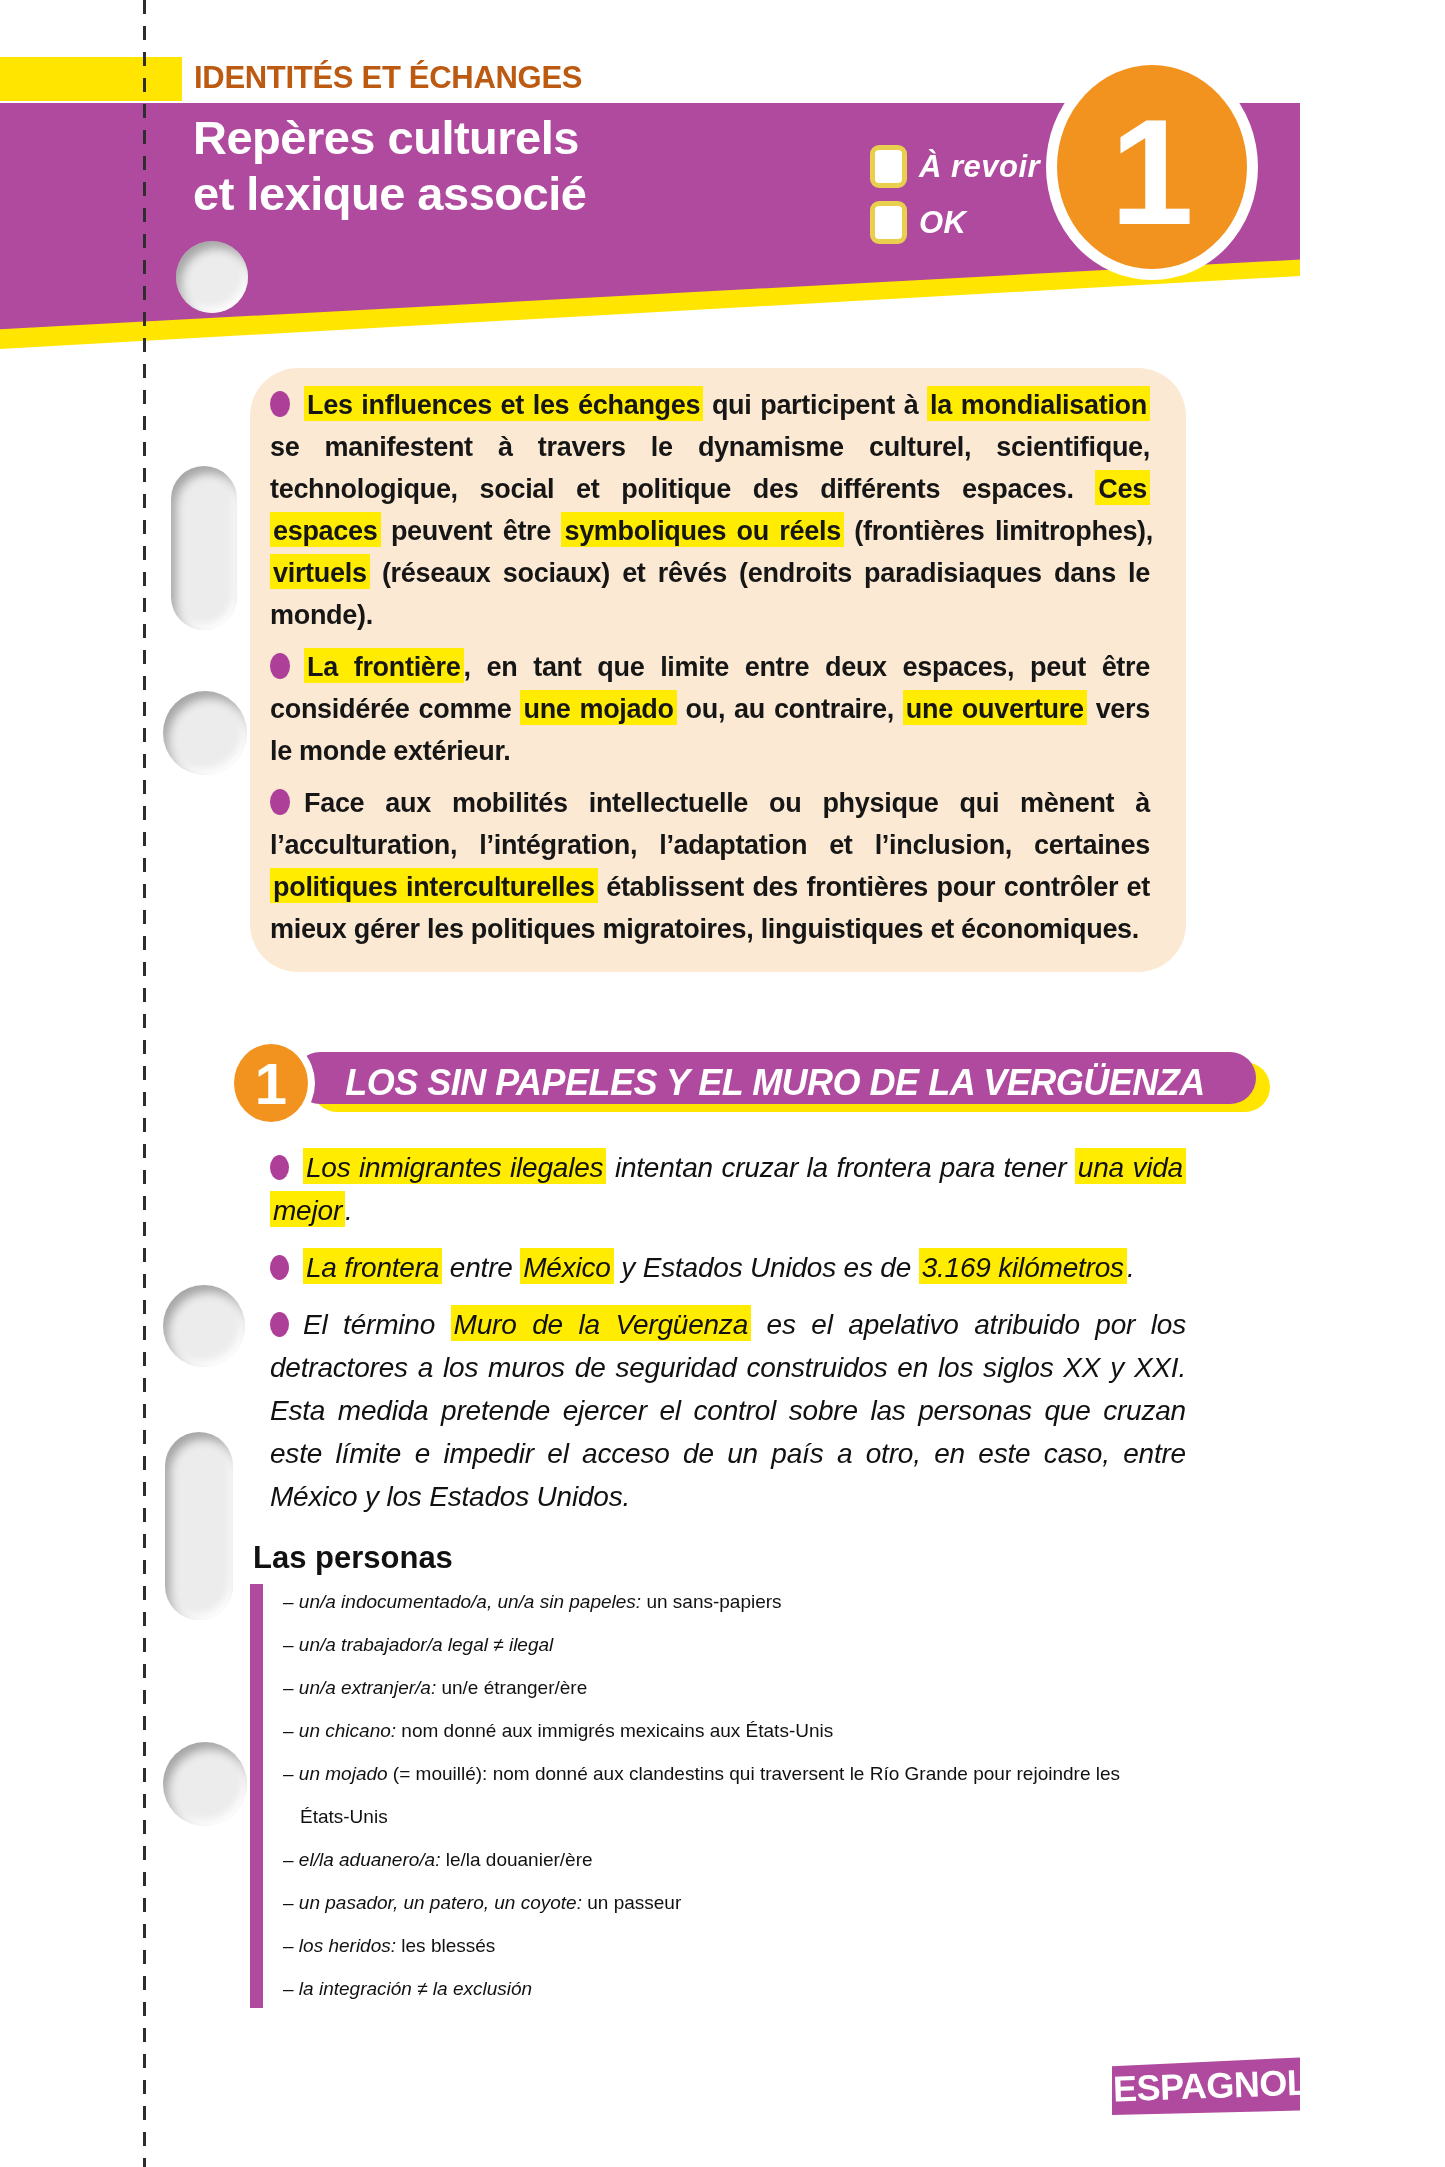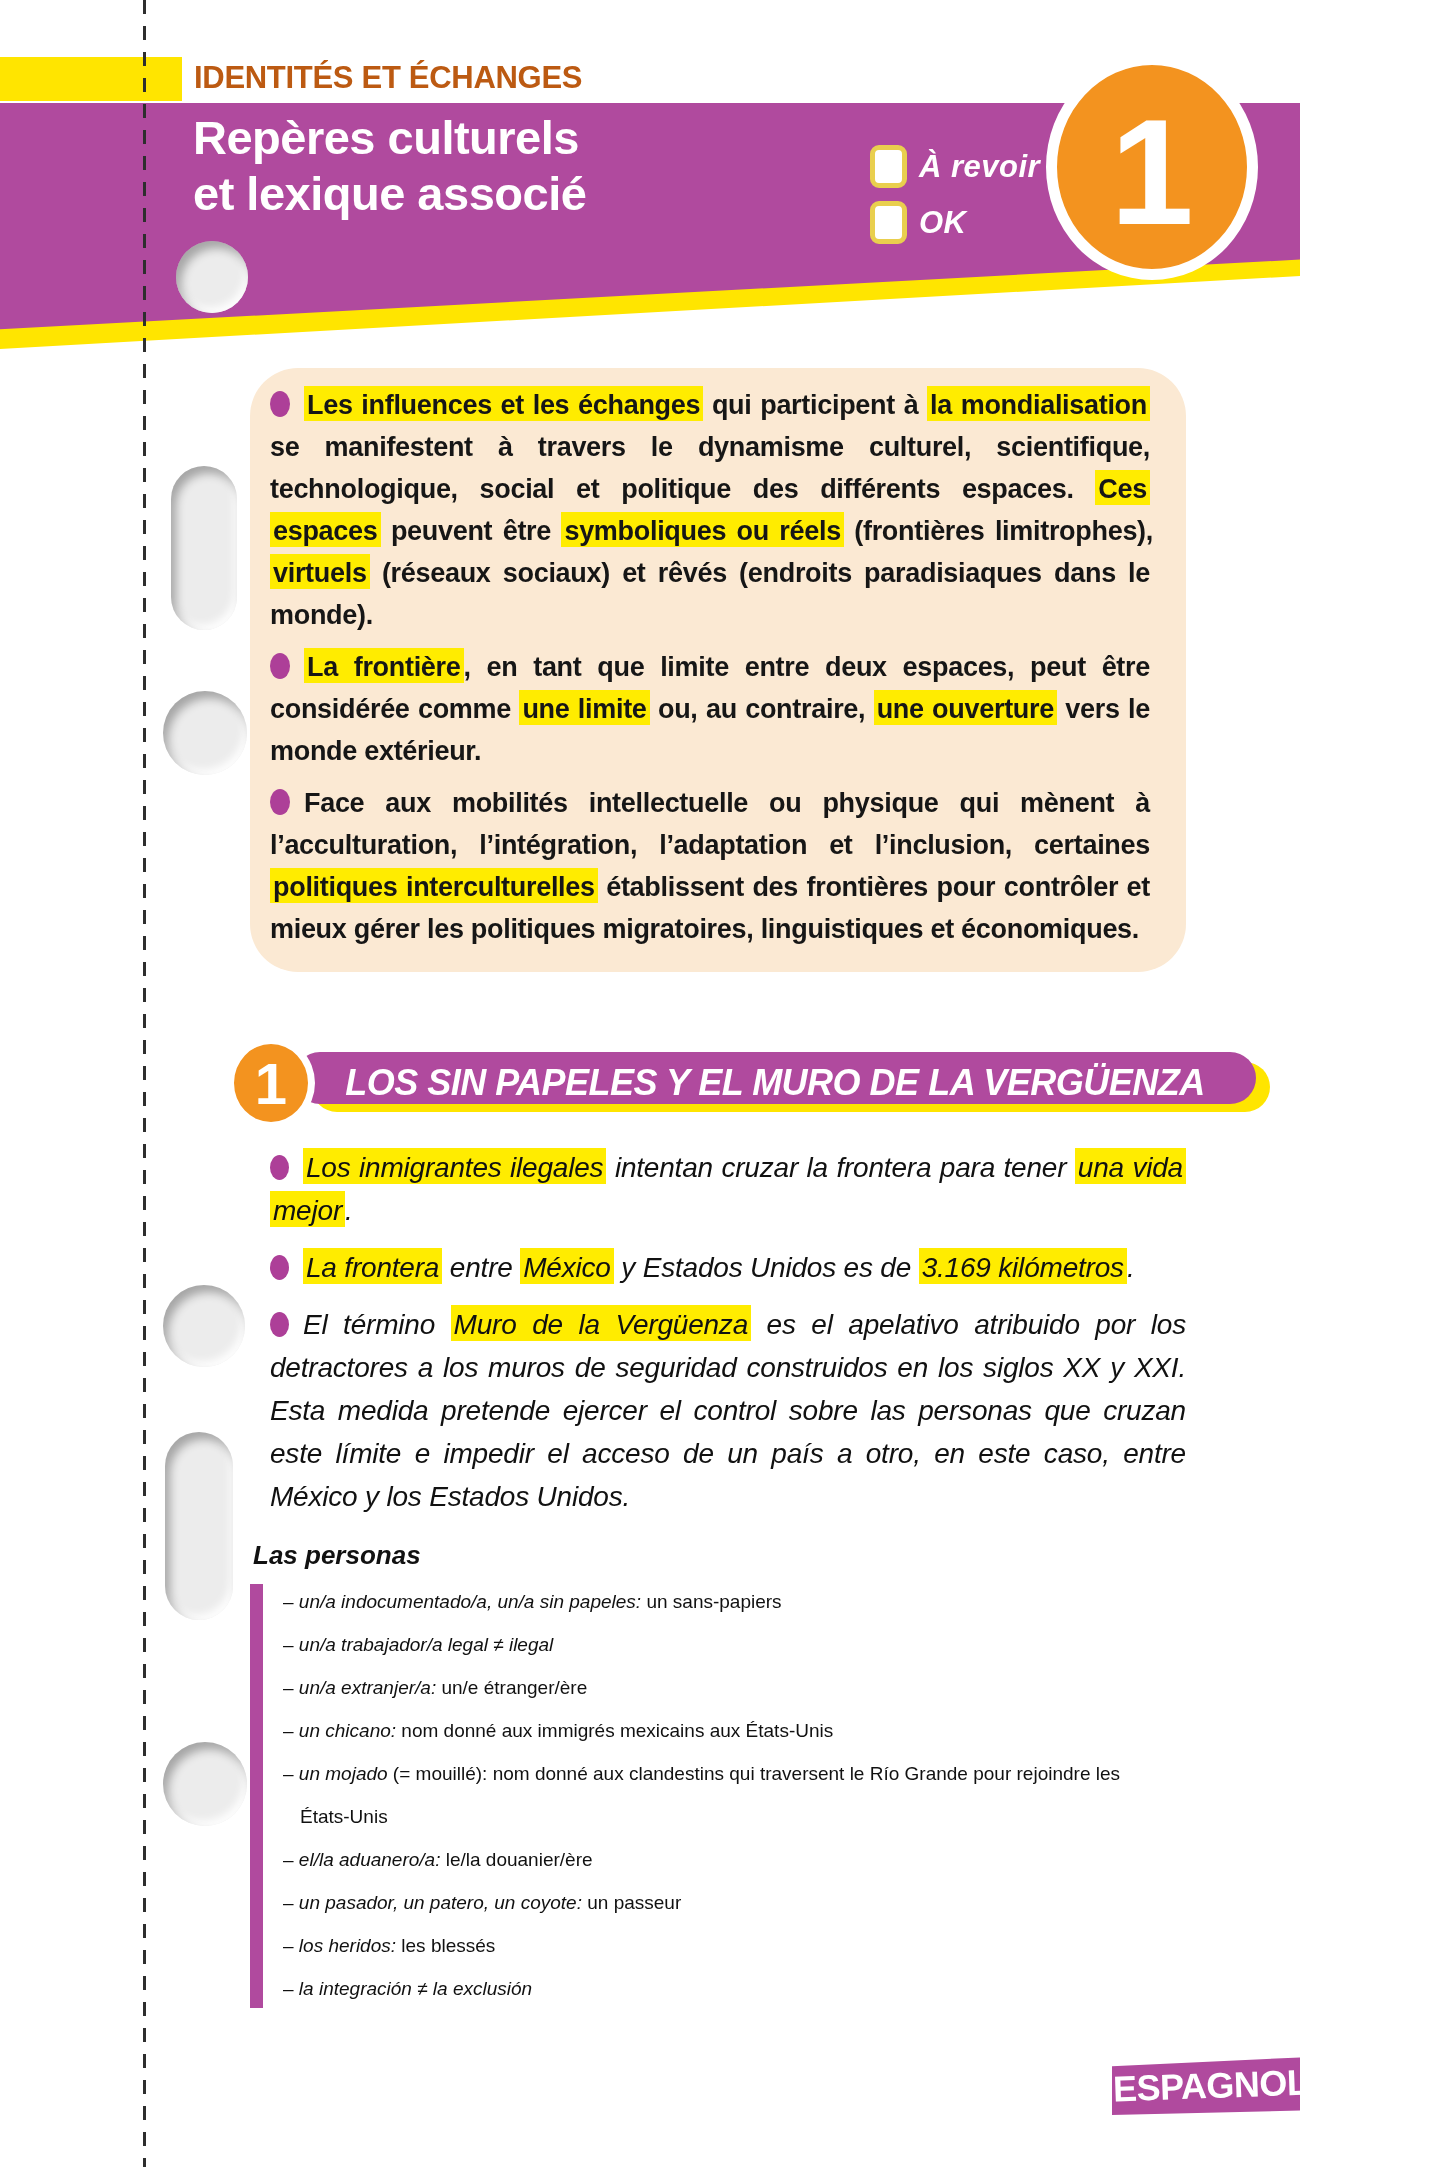--- a/index.html
+++ b/index.html
@@ -77,21 +77,21 @@
   .sec-circle{position:absolute;left:227px;top:1037px;width:88px;height:92px;box-sizing:border-box;
     background:var(--orange);border:7px solid #fff;border-radius:50%;z-index:4;
     display:flex;align-items:center;justify-content:center;}
   .sec-circle .digit{color:#fff;font-size:58px;font-weight:700;}
   
   .es-block{position:absolute;left:270px;top:1146px;width:916px;z-index:2;}
   .es-block p{margin:0 0 14px 0;text-align:justify;font-size:28px;font-style:italic;
     line-height:43px;letter-spacing:-.2px;color:#111;}
   .es-block .bullet{width:19px;height:25px;}
   .personas-h{position:absolute;left:253px;top:1540px;z-index:2;
-    font-size:26px;font-weight:700;font-style:italic;color:#111;}
+    font-size:31px;font-weight:700;color:#111;}
   
   .vocab{position:absolute;left:250px;top:1580px;width:920px;z-index:2;}
   .vbar{position:absolute;left:0;top:4px;width:13px;height:424px;background:var(--accent_purple);}
   .vitems{padding-left:50px;}
   .vitem{font-size:19px;line-height:43px;color:#111;text-indent:-17px;}
   .vitem .es{font-style:italic;}
   .vitem .note{font-style:normal;}
   .vitem .fr{font-style:normal;}
   
   .subject-badge{position:absolute;left:1112px;top:2057px;width:198px;height:58px;z-index:3;
@@ -137,21 +137,21 @@
       <div class="check-label">OK</div>
     </div>
   </div>
 
   <div class="big-circle">
     <div class="digit">1</div>
   </div>
 
   <div class="intro-box">
     <p><span class="bullet"></span><span><span class="hl">Les influences et les échanges</span><span> qui participent à </span><span class="hl">la mondialisation</span><span> se manifestent à travers le dynamisme culturel, scientifique, technologique, social et politique des différents espaces. </span><span class="hl">Ces espaces</span><span> peuvent être </span><span class="hl">symboliques ou réels</span><span> (frontières limitrophes), </span><span class="hl">virtuels</span><span> (réseaux sociaux) et rêvés (endroits paradisiaques dans le monde).</span></span></p>
-    <p><span class="bullet"></span><span><span class="hl">La frontière</span><span>, en tant que limite entre deux espaces, peut être considérée comme </span><span class="hl">une limite</span><span> ou, au contraire, </span><span class="hl">une ouverture</span><span> vers le monde extérieur.</span></span></p>
+    <p><span class="bullet"></span><span><span class="hl">La frontière</span><span>, en tant que limite entre deux espaces, peut être considérée comme </span><span class="hl">une mojado</span><span> ou, au contraire, </span><span class="hl">une ouverture</span><span> vers le monde extérieur.</span></span></p>
     <p><span class="bullet"></span><span><span>Face aux mobilités intellectuelle ou physique qui mènent à l’acculturation, l’intégration, l’adaptation et l’inclusion, certaines </span><span class="hl">politiques interculturelles</span><span> établissent des frontières pour contrôler et mieux gérer les politiques migratoires, linguistiques et économiques.</span></span></p>
   </div>
 
   <div class="sec-bar-shadow"></div>
   <div class="sec-bar">
     <span class="sec-title">LOS SIN PAPELES Y EL MURO DE LA VERGÜENZA</span>
   </div>
   <div class="sec-circle">
     <span class="digit">1</span>
   </div>

